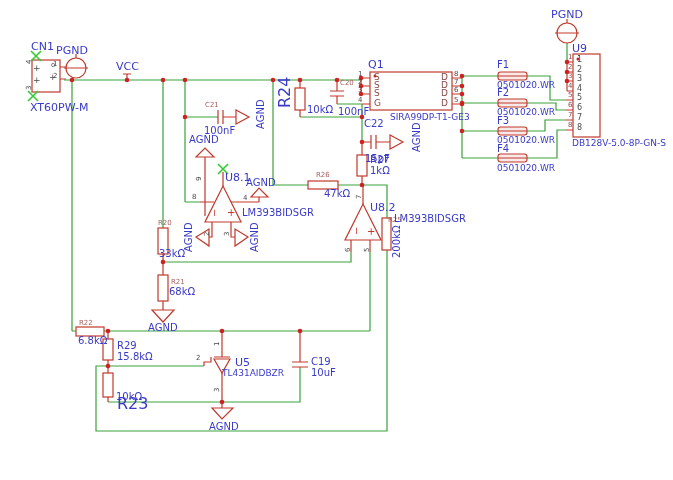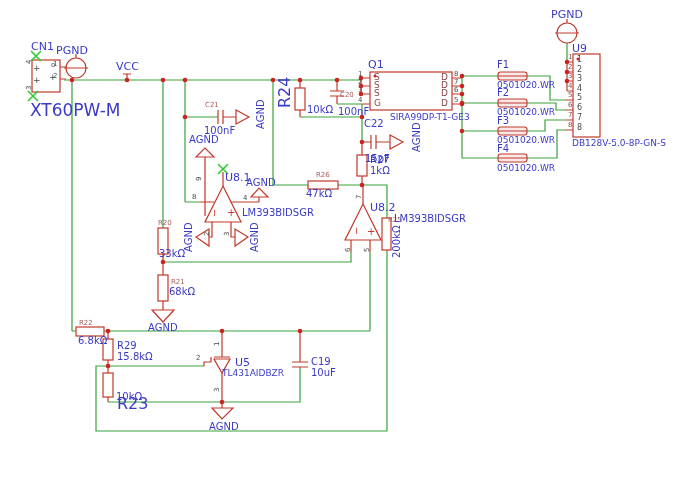--- a/index.html
+++ b/index.html
@@ -17,21 +17,21 @@
   .fuse{stroke:var(--c-symbol);stroke-width:1.1;fill:#f9e9e9;}
   .dot{fill:var(--c-junction);stroke:none;}
   .nc{stroke:var(--c-noconnect);stroke-width:1.6;fill:none;}
   .lbl{position:absolute;line-height:1;white-space:nowrap;}
   .v{color:var(--c-text-value);}
   .nm{color:var(--c-text-name-small);}
   .pin{color:var(--c-text-pin);}
   .pkg{color:var(--c-text-package);}
   .sym{color:var(--c-symbol);}
   .s7{font-size:7px;}.s8{font-size:8px;}.s9{font-size:9px;}.s10{font-size:10px;}
-  .s11{font-size:11px;}.s13{font-size:17px;text-align:right;}.s16{font-size:16px;}
+  .s11{font-size:11px;}.s13{font-size:11px;text-align:right;}.s16{font-size:16px;}
   .rot{transform:rotate(-90deg);transform-origin:0 0;}
 </style>
 </head>
 <body>
 
 <div class="canvas">
 <svg width="673" height="480" viewBox="0 0 673 480">
 
   <path class="w" d="
     M64 80 H361
@@ -268,32 +268,32 @@
 <span class="lbl s7 pin" style="left:358px;top:79px">2</span>
 <span class="lbl s7 pin" style="left:358px;top:87px">3</span>
 <span class="lbl s7 pin" style="left:358px;top:97px">4</span>
 <span class="lbl s7 pin" style="left:454px;top:71px">8</span>
 <span class="lbl s7 pin" style="left:454px;top:79px">7</span>
 <span class="lbl s7 pin" style="left:454px;top:87px">6</span>
 <span class="lbl s7 pin" style="left:454px;top:97px">5</span>
 
 <span class="lbl s16 v rot" style="left:277px;top:108px">R24</span>
 <span class="lbl s10 v" style="left:307px;top:105px">10kΩ</span>
-<span class="lbl s7 nm" style="left:340px;top:92px">C20</span>
+<span class="lbl s7 nm" style="left:340px;top:80px">C20</span>
 <span class="lbl s10 v" style="left:338px;top:107px">100nF</span>
 <span class="lbl s7 nm" style="left:205px;top:102px">C21</span>
 <span class="lbl s10 v" style="left:204px;top:126px">100nF</span>
 <span class="lbl s10 v rot" style="left:256px;top:129px">AGND</span>
 <span class="lbl s10 v" style="left:364px;top:119px">C22</span>
 <span class="lbl s10 v" style="left:365px;top:154px">15pF</span>
 <span class="lbl s10 v rot" style="left:412px;top:152px">AGND</span>
 <span class="lbl s10 v" style="left:370px;top:155px">R27</span>
 <span class="lbl s10 v" style="left:370px;top:166px">1kΩ</span>
 <span class="lbl s7 nm" style="left:316px;top:172px">R26</span>
-<span class="lbl s10 v" style="left:306px;top:189px">47kΩ</span>
+<span class="lbl s10 v" style="left:324px;top:189px">47kΩ</span>
 <span class="lbl s7 nm" style="left:158px;top:220px">R20</span>
 <span class="lbl s10 v" style="left:159px;top:249px">33kΩ</span>
 <span class="lbl s7 nm" style="left:171px;top:279px">R21</span>
 <span class="lbl s10 v" style="left:169px;top:287px">68kΩ</span>
 <span class="lbl s10 v" style="left:148px;top:323px">AGND</span>
 <span class="lbl s7 nm" style="left:79px;top:320px">R22</span>
 <span class="lbl s10 v" style="left:78px;top:336px">6.8kΩ</span>
 <span class="lbl s10 v" style="left:117px;top:341px">R29</span>
 <span class="lbl s10 v" style="left:117px;top:352px">15.8kΩ</span>
 <span class="lbl s16 v" style="left:117px;top:396px">R23</span>

